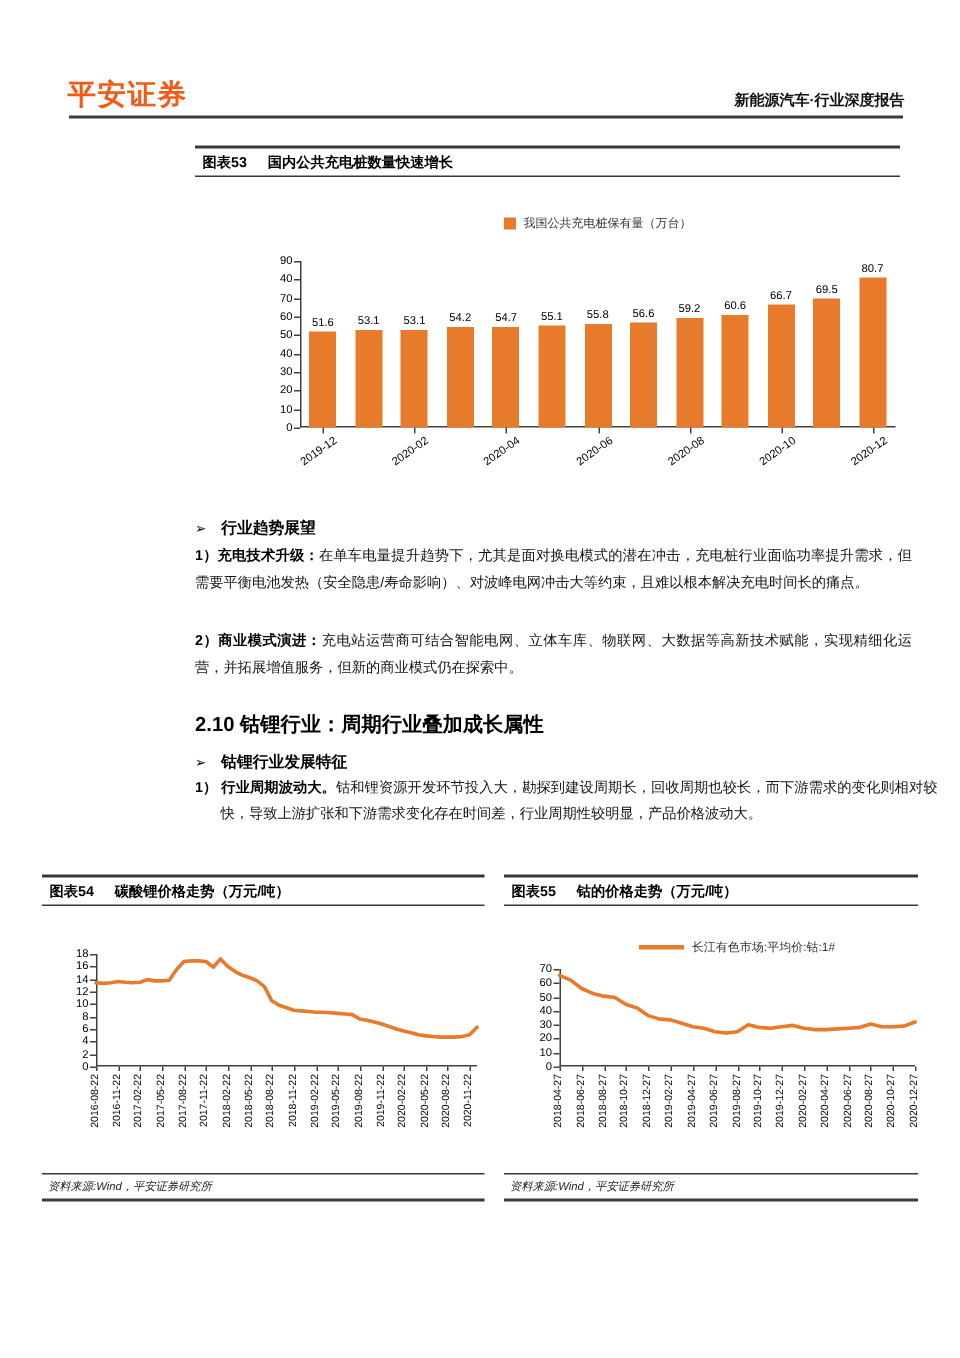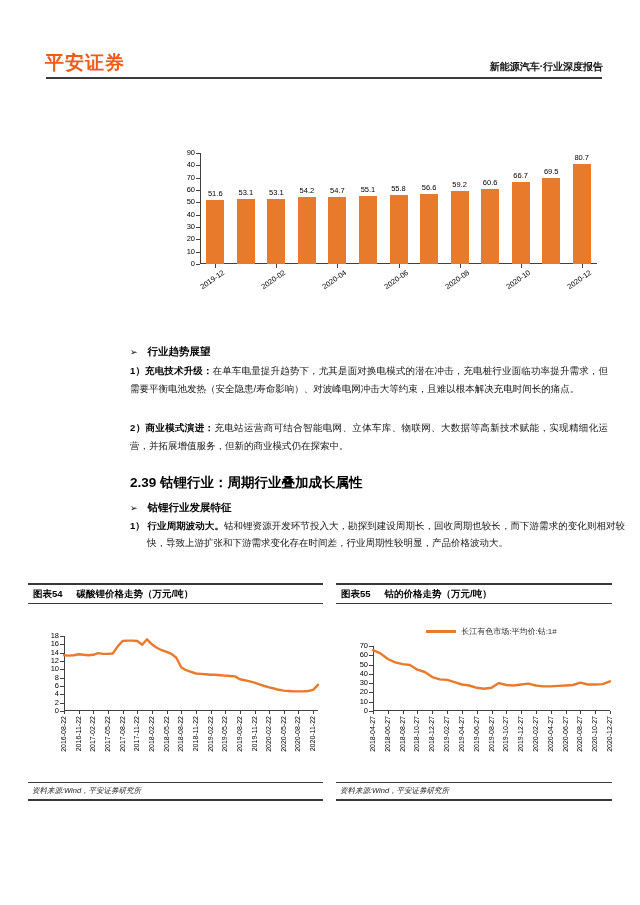--- a/index.html
+++ b/index.html
@@ -57,21 +57,28 @@
 </head>
 <body>
 
 <div class="page">
 
   <div class="abs brand" style="color:#F25B16;">平安证券</div>
   <div class="abs hdr-right">新能源汽车·行业深度报告</div>
   <div class="abs hrule"></div>
 
   <div class="figblock" style="left:130px;top:97px;width:470px;">
+    <div class="figtitle">
+      <span class="figlabel">图表53</span><span>国内公共充电桩数量快速增长</span>
+    </div>
     <div class="chartarea c53" id="c53">
+      <div class="legendrow" style="left:70px;top:25px;width:397px;">
+        <span class="legend-sq" style="background:#E87A2B;"></span>
+        <span>我国公共充电桩保有量（万台）</span>
+      </div>
     <div class="plotframe" style="left: 70px; top: 56px; width: 397px; height: 111px;"></div>
         <div class="ylab" style="left: 32px; top: 162px; width: 33px;">0</div>
         <div class="tickmark" style="left: 66px; top: 167px; width: 4px; height: 1px;"></div>
         <div class="ylab" style="left: 32px; top: 149.667px; width: 33px;">10</div>
         <div class="tickmark" style="left: 66px; top: 154.667px; width: 4px; height: 1px;"></div>
         <div class="ylab" style="left: 32px; top: 137.333px; width: 33px;">20</div>
         <div class="tickmark" style="left: 66px; top: 142.333px; width: 4px; height: 1px;"></div>
         <div class="ylab" style="left: 32px; top: 125px; width: 33px;">30</div>
         <div class="tickmark" style="left: 66px; top: 130px; width: 4px; height: 1px;"></div>
         <div class="ylab" style="left: 32px; top: 112.667px; width: 33px;">40</div>
@@ -131,21 +138,21 @@
 
   <div class="abs bullet" style="left:130px;top:345px;">
     <span class="arrow">➢</span><span>行业趋势展望</span>
   </div>
   <div class="abs para" style="left:130px;top:362px;width:478px;">
     <b>1）充电技术升级：</b><span>在单车电量提升趋势下，尤其是面对换电模式的潜在冲击，充电桩行业面临功率提升需求，但需要平衡电池发热（安全隐患/寿命影响）、对波峰电网冲击大等约束，且难以根本解决充电时间长的痛点。</span>
   </div>
   <div class="abs para" style="left:130px;top:419px;width:478px;">
     <b>2）商业模式演进：</b><span>充电站运营商可结合智能电网、立体车库、物联网、大数据等高新技术赋能，实现精细化运营，并拓展增值服务，但新的商业模式仍在探索中。</span>
   </div>
-  <div class="abs h210" style="left:130px;top:474px;">2.39 钴锂行业：周期行业叠加成长属性</div>
+  <div class="abs h210" style="left:130px;top:474px;">2.10 钴锂行业：周期行业叠加成长属性</div>
   <div class="abs bullet" style="left:130px;top:501px;">
     <span class="arrow">➢</span><span>钴锂行业发展特征</span>
   </div>
   <div class="abs para hang" style="left:130px;top:518px;width:478px;line-height:16.5px;">
     <b class="lead">1） 行业周期波动大。</b><span>钴和锂资源开发环节投入大，勘探到建设周期长，回收周期也较长，而下游需求的变化则相对较快，导致上游扩张和下游需求变化存在时间差，行业周期性较明显，产品价格波动大。</span>
   </div>
 
   <div class="figblock" style="left:28px;top:583px;width:295px;">
     <div class="figtitle">
       <span class="figlabel">图表54</span><span>碳酸锂价格走势（万元/吨）</span>

